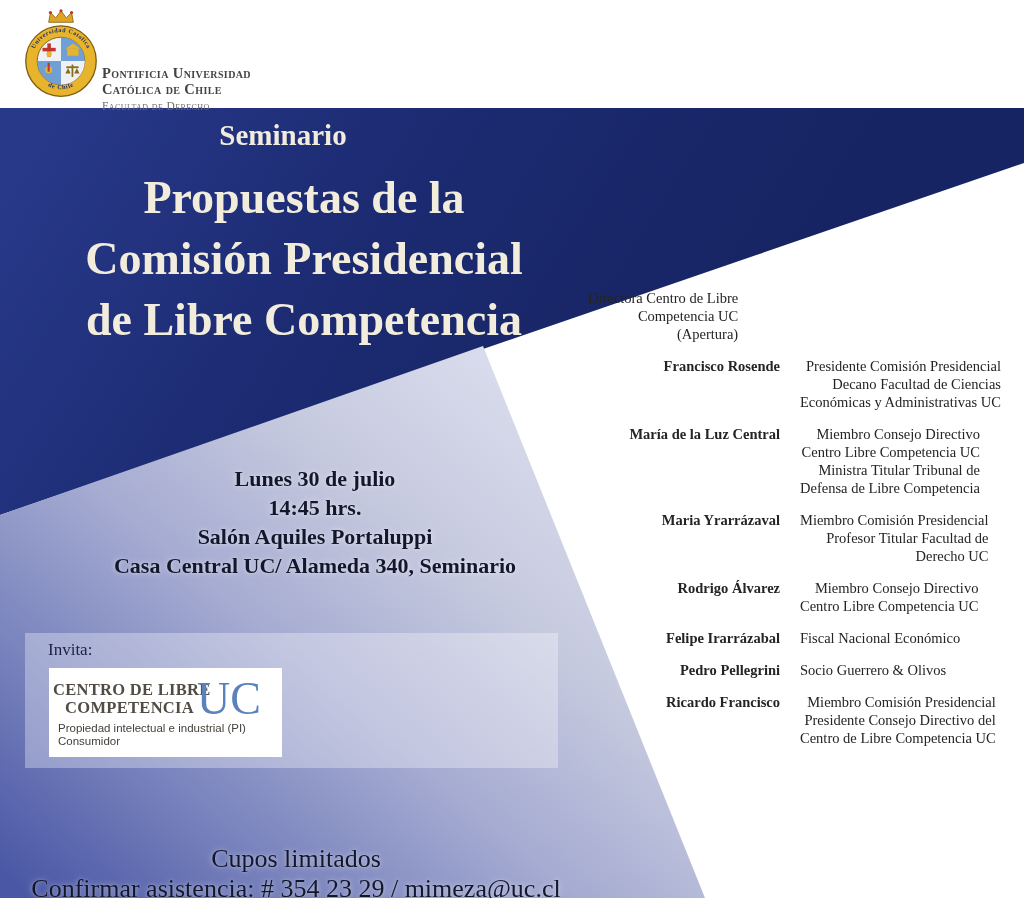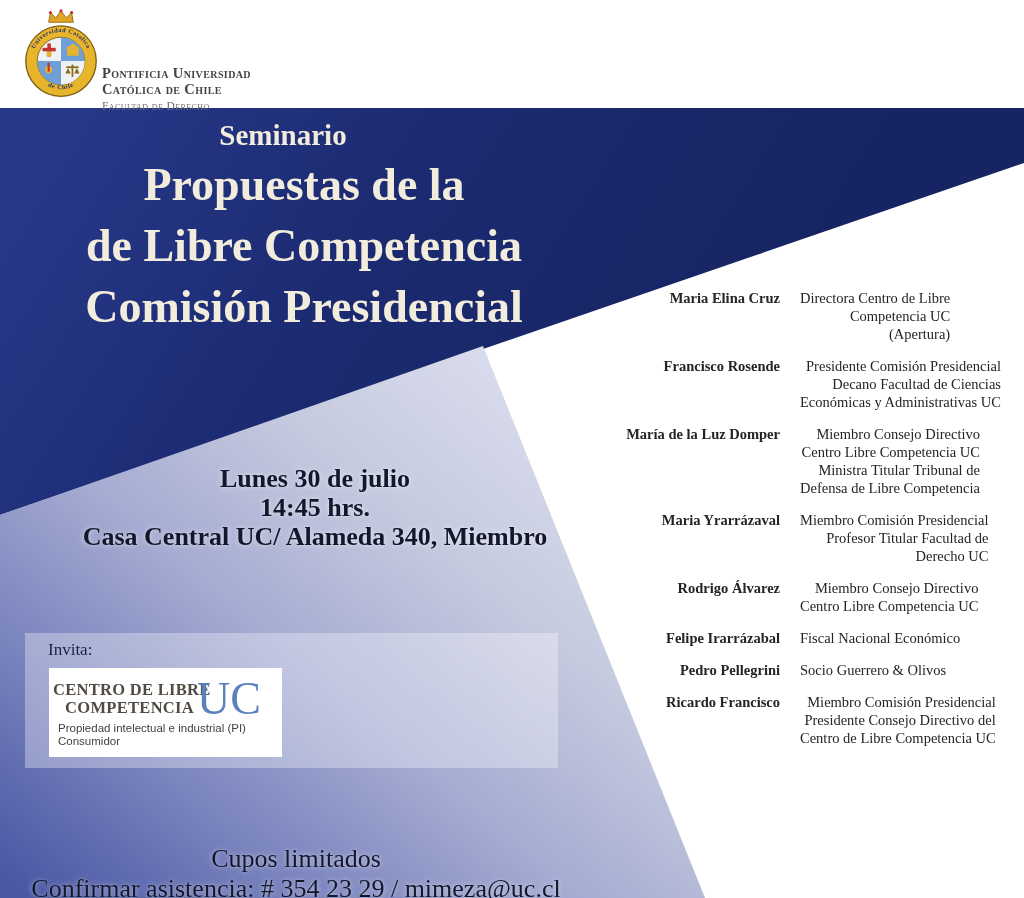--- a/index.html
+++ b/index.html
@@ -11,26 +11,26 @@
   .header{position:absolute;left:0;top:0;width:1024px;height:108px;background:#ffffff;}
   .crest{position:absolute;left:24px;top:6px;}
   .uni-text{position:absolute;left:102px;top:33px;margin-top:32px;}
   .uni-line{font-family:"Liberation Serif",serif;font-variant:small-caps;font-weight:bold;
             font-size:14.5px;line-height:16px;letter-spacing:.4px;color:#434343;}
   .faculty-line{font-family:"Liberation Serif",serif;font-variant:small-caps;
             font-size:11.5px;line-height:13px;letter-spacing:.4px;color:#6e6e6e;margin-top:3px;}
 
   
   .hero{position:absolute;left:0;top:118px;width:566px;text-align:center;color:#f1ecdb;}
-  .kicker{font-size:29px;font-weight:600;line-height:34px;margin-bottom:2px;}
+  .kicker{font-size:29px;font-weight:600;line-height:34px;margin-bottom:15px;}
   .title-line{font-size:46px;font-weight:600;line-height:61px;white-space:nowrap;margin-left:42px;}
 
   
   .event{position:absolute;left:55px;top:464px;width:520px;text-align:center;
-         color:#12172c;font-weight:bold;font-size:26px;line-height:29px;
+         color:#12172c;font-weight:bold;font-size:22px;line-height:29px;
          text-shadow:0 0 6px rgba(255,255,255,.55),0 0 2px rgba(255,255,255,.35);}
   .event div{white-space:nowrap;}
 
   
   .speakers{position:absolute;left:588px;top:289px;width:426px;color:#242424;}
   .speaker-row{display:flex;margin-bottom:14px;}
   .speaker-row:nth-child(7),.speaker-row:nth-child(8){margin-top:5px;}
   .speaker-name{width:192px;min-width:192px;text-align:right;font-weight:bold;
                 font-size:14.5px;line-height:18px;margin-right:20px;white-space:nowrap;}
   .speaker-roles{font-size:14.5px;line-height:18px;text-align:right;}
@@ -125,49 +125,49 @@
     <div class="uni-text">
       <div class="uni-line">Pontificia Universidad</div>
       <div class="uni-line">Católica de Chile</div>
       <div class="faculty-line">Facultad de Derecho</div>
     </div>
   </div>
 
   <div class="hero">
     <div class="kicker">Seminario</div>
     <div class="title-line">Propuestas de la</div>
+    <div class="title-line">Comisión Presidencial</div>
     <div class="title-line">de Libre Competencia</div>
-    <div class="title-line">Comisión Presidencial</div>
   </div>
 
   <div class="event">
     <div>Lunes 30 de julio</div>
     <div>14:45 hrs.</div>
-    <div>Casa Central UC/ Alameda 340, Miembro</div>
+    <div>Salón Aquiles Portaluppi</div>
+    <div>Casa Central UC/ Alameda 340, Seminario</div>
   </div>
 
   <div class="speakers">
       <div class="speaker-row">
-        <div class="speaker-name">Maria Elina Cruz</div>
         <div class="speaker-roles">
           <div class="role-line">Directora Centro de Libre</div>
           <div class="role-line">Competencia UC</div>
           <div class="role-line">(Apertura)</div>
         </div>
       </div>
       <div class="speaker-row">
         <div class="speaker-name">Francisco Rosende</div>
         <div class="speaker-roles">
           <div class="role-line">Presidente Comisión Presidencial</div>
           <div class="role-line">Decano Facultad de Ciencias</div>
           <div class="role-line">Económicas y Administrativas UC</div>
         </div>
       </div>
       <div class="speaker-row">
-        <div class="speaker-name">María de la Luz Domper</div>
+        <div class="speaker-name">María de la Luz Central</div>
         <div class="speaker-roles">
           <div class="role-line">Miembro Consejo Directivo</div>
           <div class="role-line">Centro Libre Competencia UC</div>
           <div class="role-line">Ministra Titular Tribunal de</div>
           <div class="role-line">Defensa de Libre Competencia</div>
         </div>
       </div>
       <div class="speaker-row">
         <div class="speaker-name">Maria Yrarrázaval</div>
         <div class="speaker-roles">

